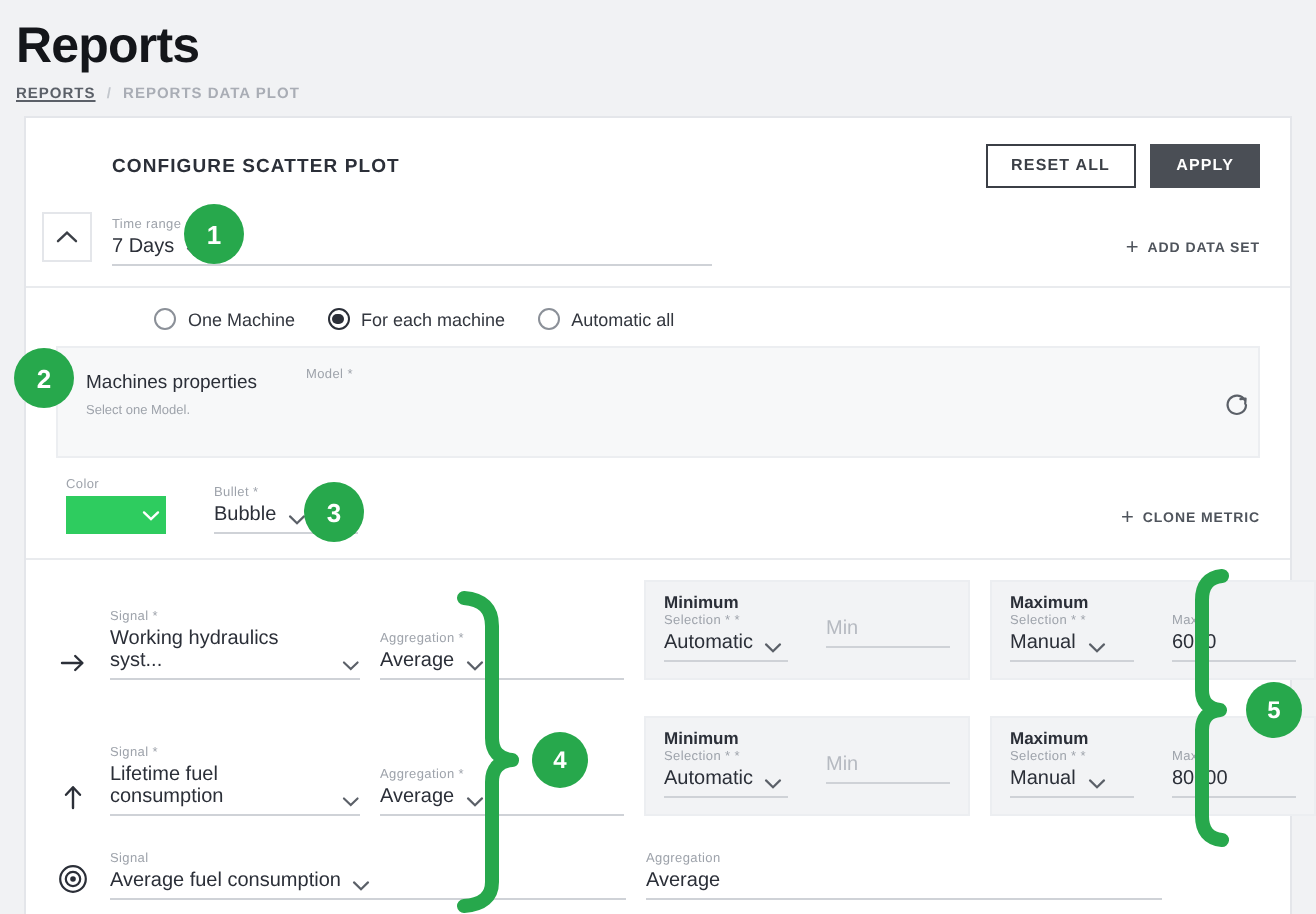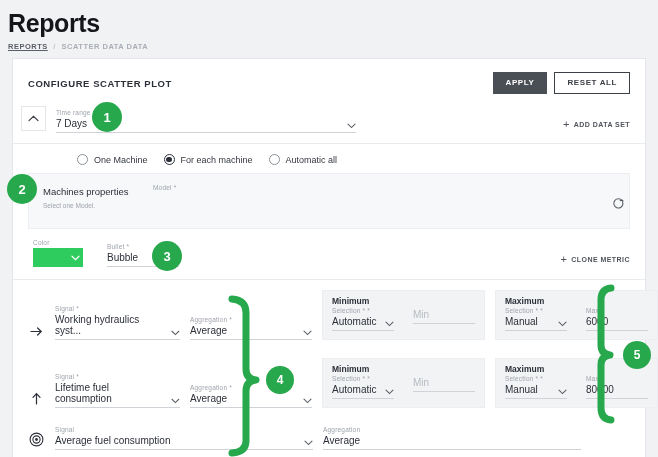--- a/index.html
+++ b/index.html
@@ -43,20 +43,21 @@
     min-height: 400px;
     background: #ffffff;
     border: 1px solid #e4e6ea;
   }
 
   .card-head {
     display: flex;
     align-items: center;
     justify-content: space-between;
     padding: 13px 15px 8px 15px;
+    margin-left: 28px;
   }
   .card-title {
     font-size: 9.5px;
     font-weight: bold;
     letter-spacing: 0.55px;
     color: #2b2f38;
   }
   .head-buttons { display: flex; gap: 7px; align-items: center; }
   .btn {
     font-size: 8px;
@@ -106,21 +107,21 @@
     display: block;
     white-space: nowrap;
   }
   .field-value {
     font-size: 10px;
     color: #2b2f38;
     border-bottom: 1px solid #cfd2d7;
     padding-bottom: 3px;
     display: flex;
     align-items: flex-end;
-    justify-content: space-between;
+    justify-content: flex-start;
     gap: 6px;
     min-height: 14px;
   }
   .field-value.placeholder { color: #b6bac1; }
   .timerange-field { width: 300px; margin-left: 10px; }
   .addset {
     margin-left: auto;
     font-size: 7px;
     font-weight: bold;
     letter-spacing: 0.45px;
@@ -259,31 +260,31 @@
   .badge-sm { width: 28px; height: 28px; font-size: 12px; }
 </style>
 </head>
 <body>
 
 <div class="page-header">
   <div class="page-title">Reports</div>
   <div class="breadcrumb">
     <span class="crumb-link">REPORTS</span>
     <span class="crumb-sep">/</span>
-    <span>SCATTER DATA DATA</span>
+    <span>REPORTS DATA PLOT</span>
   </div>
 </div>
 
 <div class="card">
 
   <div class="card-head">
     <div class="card-title">CONFIGURE SCATTER PLOT</div>
     <div class="head-buttons">
+      <div class="btn btn-outline">RESET ALL</div>
       <div class="btn btn-solid">APPLY</div>
-      <div class="btn btn-outline">RESET ALL</div>
     </div>
   </div>
 
   <div class="timerow">
     <div class="collapse-btn">
       <svg width="11" height="7" viewBox="0 0 11 7">
         <path d="M1 5.6 L5.5 1.3 L10 5.6" fill="none" stroke="#3b3f46" stroke-width="1.2" stroke-linecap="round"></path>
       </svg>
     </div>
     <div class="field timerange-field">

